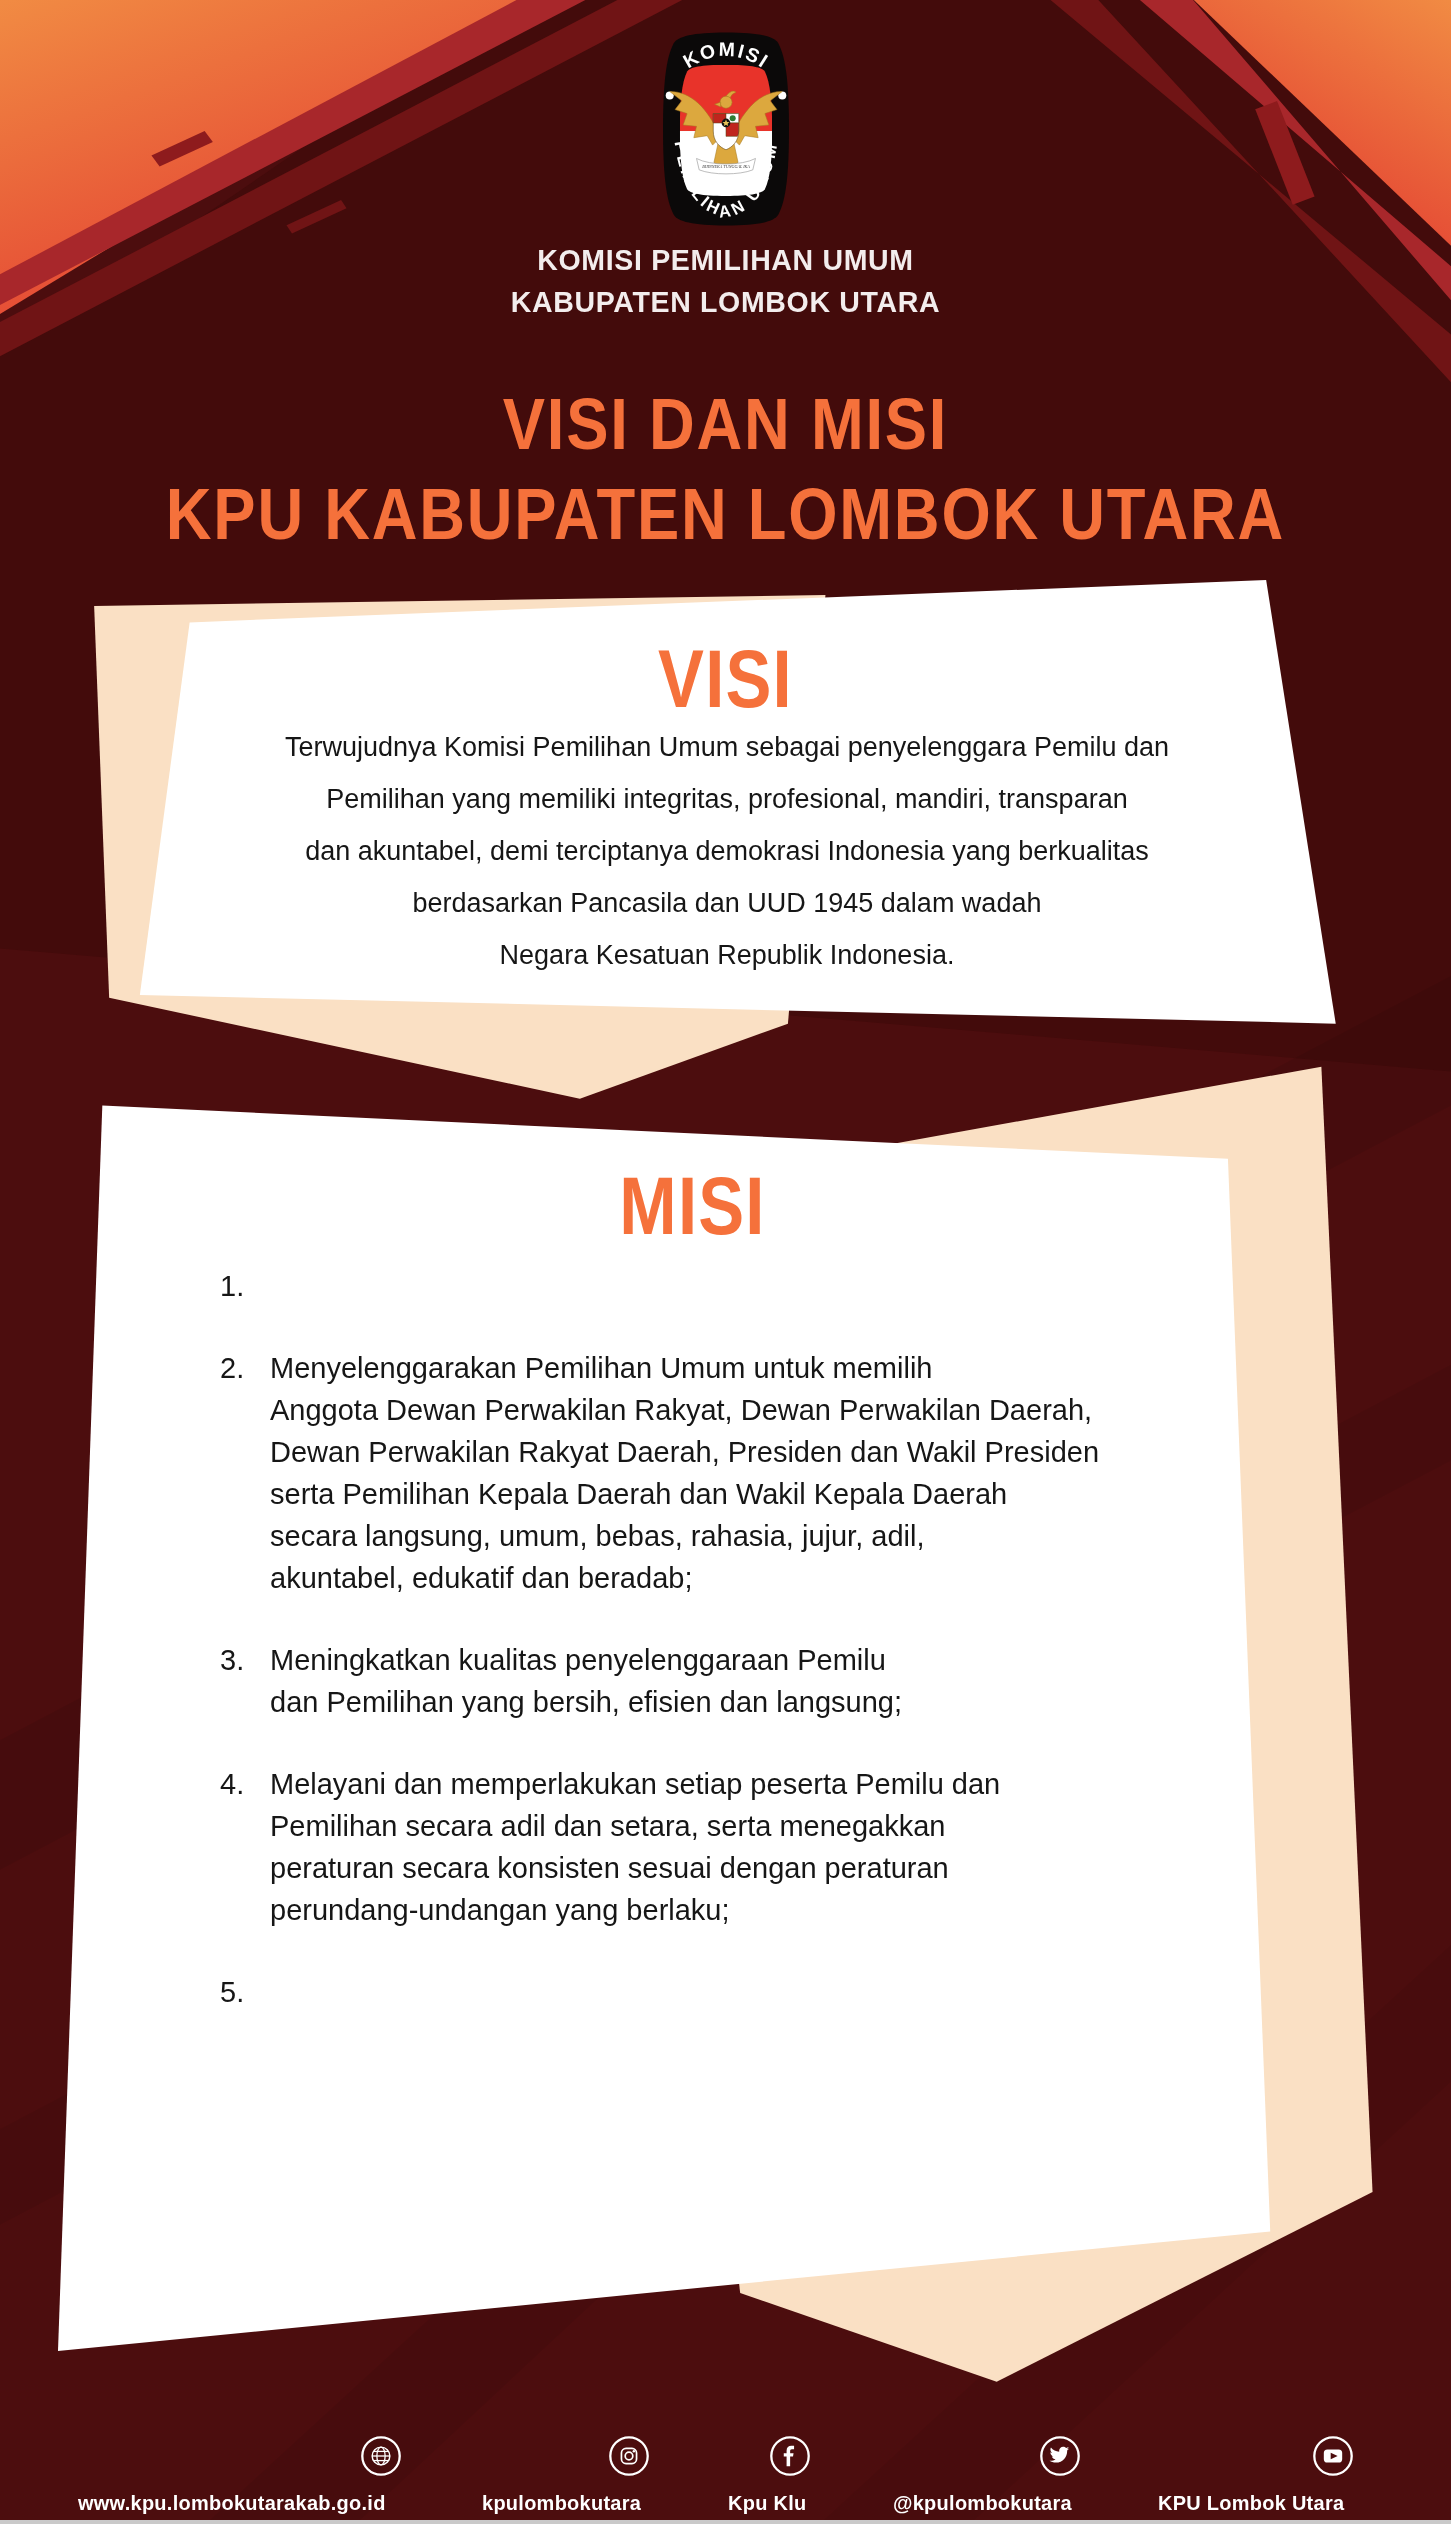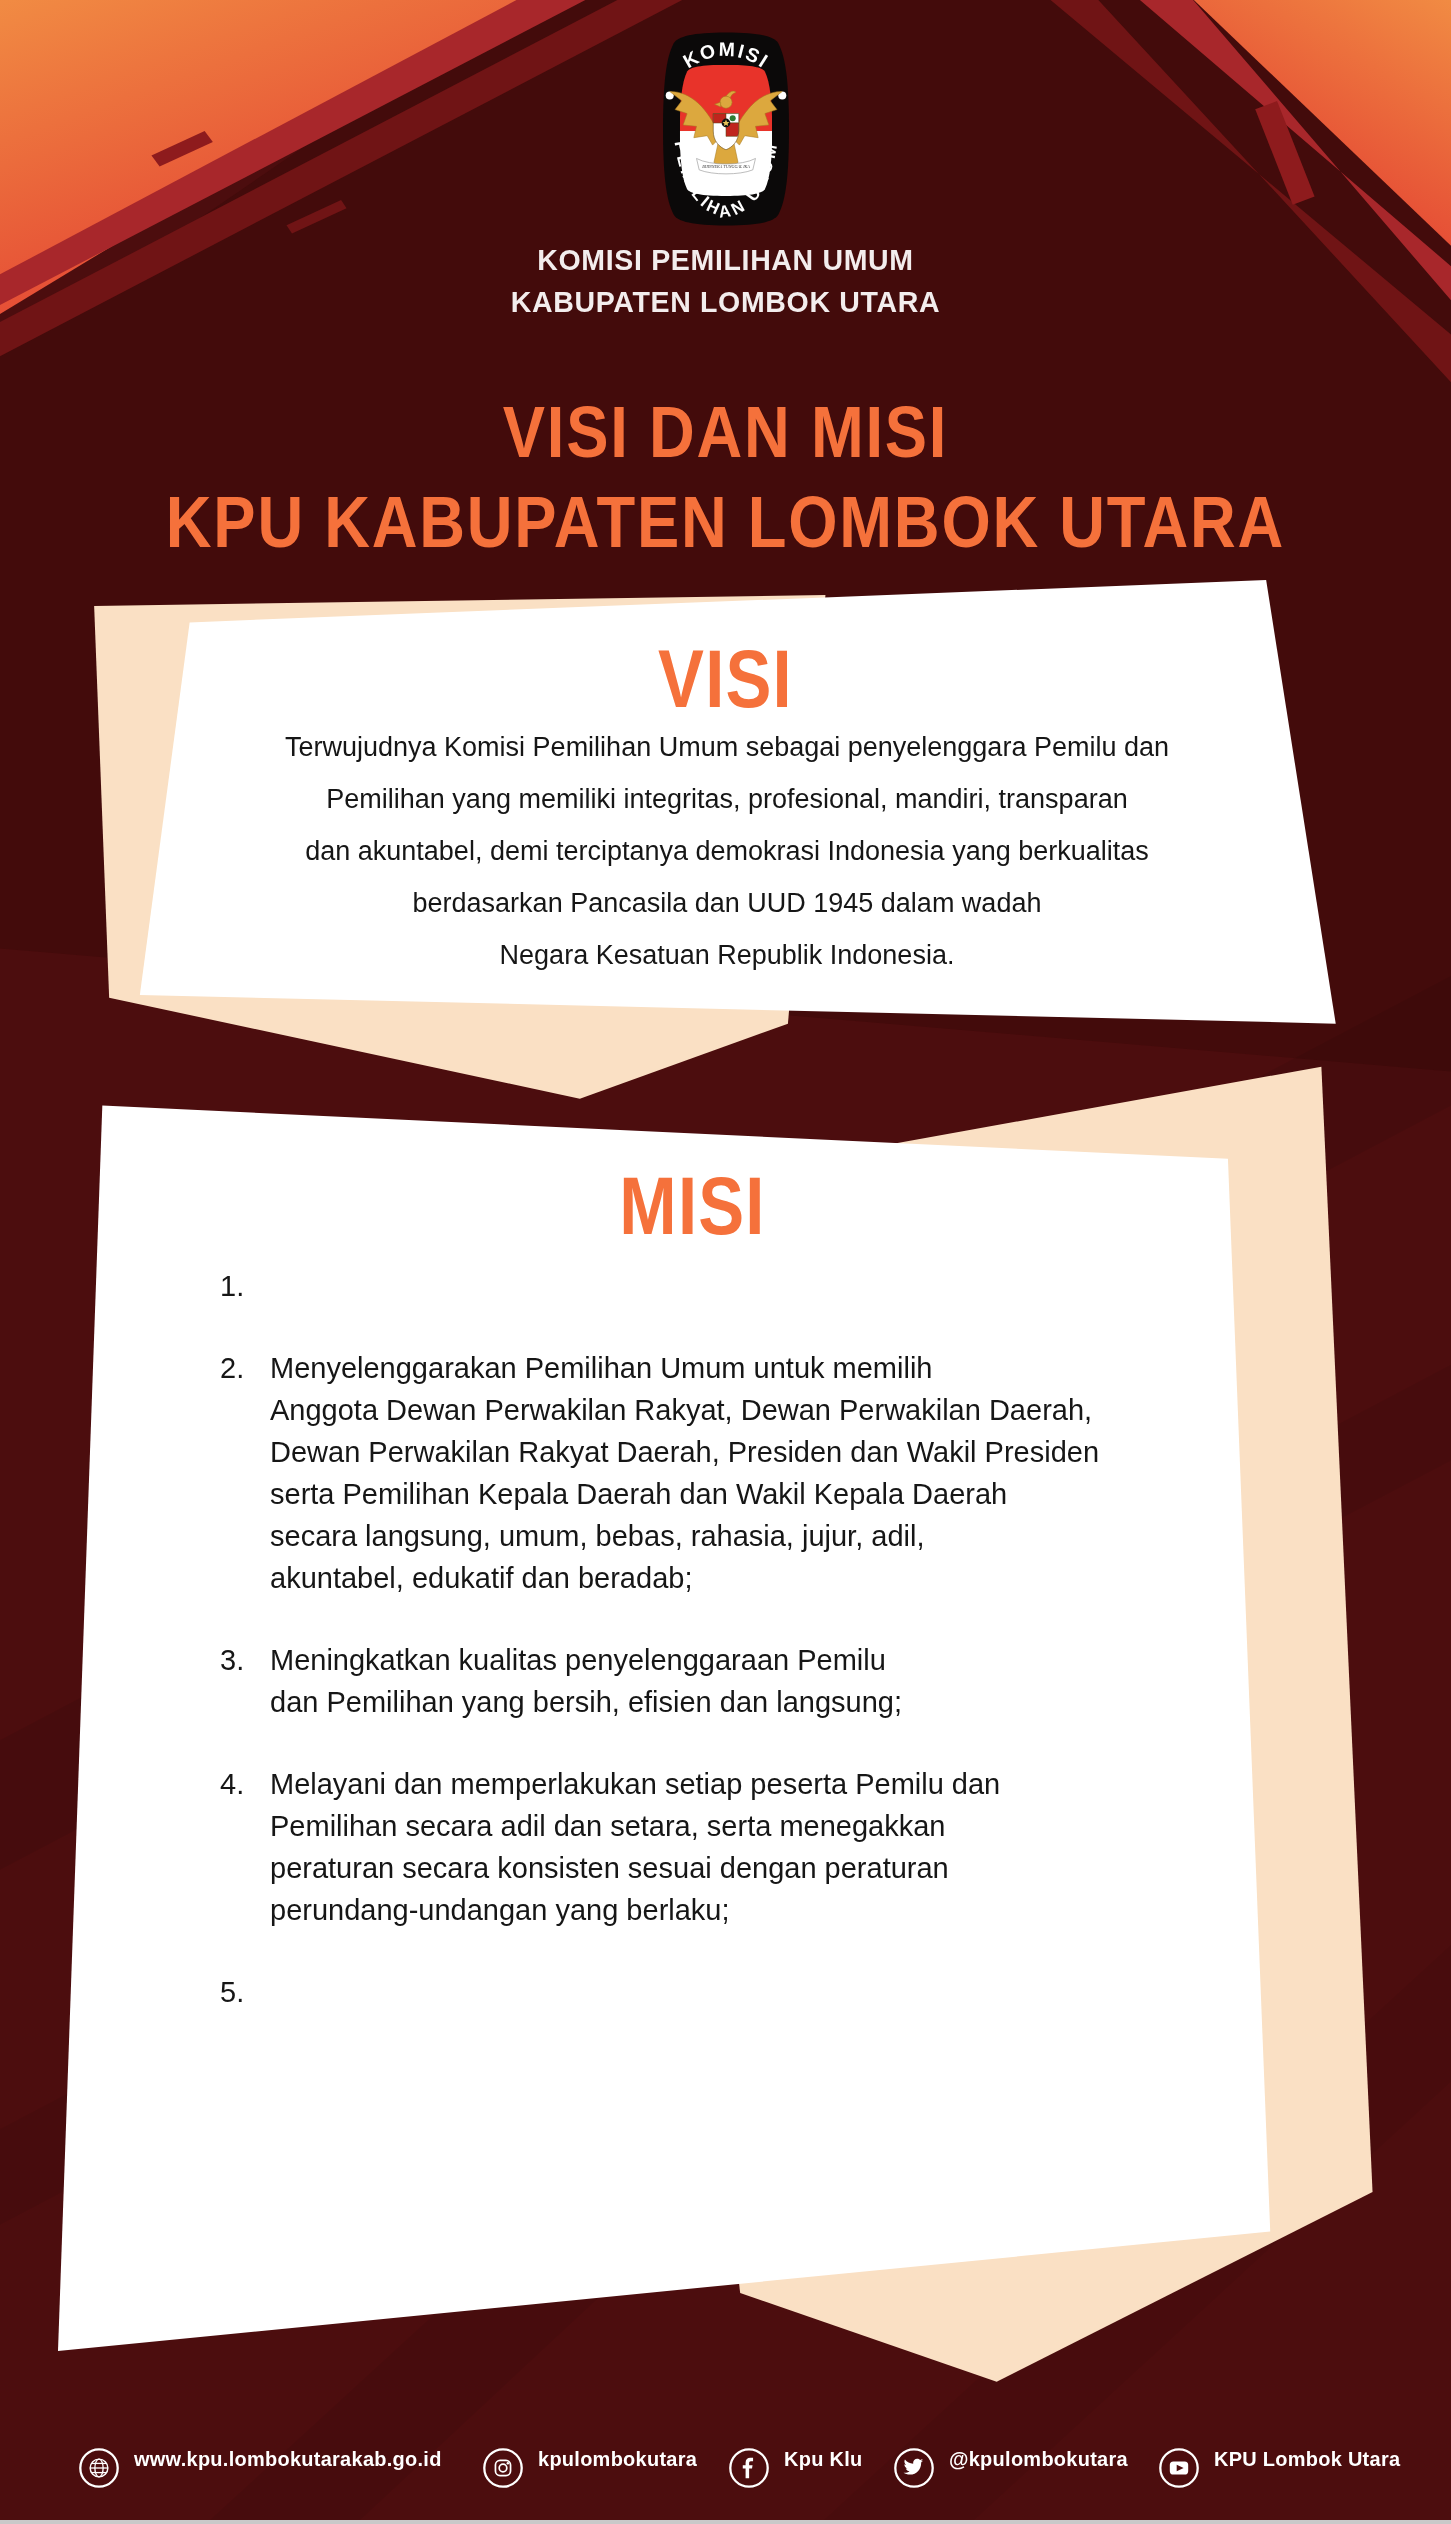--- a/index.html
+++ b/index.html
@@ -7,35 +7,35 @@
     position:relative;width:1451px;height:2525px;overflow:hidden;
     background:#4C0D0E;font-family:"Liberation Sans",sans-serif;
   }
   .bg{position:absolute;left:0;top:0;width:100%;height:100%;}
   .logo{position:absolute;left:659px;top:26px;width:134px;height:206px;}
   .logo svg{width:100%;height:100%;display:block;}
   .org{position:absolute;left:0;top:239px;width:1451px;text-align:center;
        color:#F3EDED;font-weight:bold;font-size:30px;line-height:42px;letter-spacing:0.7px;}
   .org .l{transform:scaleX(.95);}
   .title{position:absolute;left:0;top:379px;width:1451px;text-align:center;
-       color:#F5713B;font-weight:bold;font-size:72px;line-height:90px;letter-spacing:2px;margin-top:8px;}
+       color:#F5713B;font-weight:bold;font-size:72px;line-height:90px;letter-spacing:2px;}
   .title .l{transform:scaleX(.88);}
   .sec-head{position:absolute;text-align:center;color:#F5713B;
        font-size:81px;font-weight:bold;letter-spacing:1.4px;transform:scaleX(.85);}
   .visi-head{left:0;top:633px;width:1451px;}
   .misi-head{left:0;top:1160px;width:1385px;}
   .visi-body{position:absolute;left:147px;top:721px;width:1160px;text-align:center;
        font-size:27px;line-height:52px;color:#161616;white-space:pre-line;}
   .misi-list{position:absolute;left:220px;top:1265px;width:1003px;
        color:#161616;font-size:29px;line-height:42px;}
   .mi{display:flex;margin-bottom:40px;}
   .mi .num{width:50px;flex:none;}
   .mi .txt{white-space:pre-line;}
   .footer{position:absolute;left:0;top:2435px;width:1451px;height:42px;color:#fff;}
-  .fitem{position:absolute;top:12px;display:flex;align-items:flex-start;gap:13.6px;height:42px;}
+  .fitem{position:absolute;top:0;display:flex;align-items:flex-end;gap:13.6px;height:42px;flex-direction:column;}
   .ficon{width:42px;height:42px;flex:none;}
   .ficon svg{width:100%;height:100%;display:block;}
   .flabel{font-size:21px;font-weight:bold;letter-spacing:0.3px;white-space:nowrap;
        transform:scaleX(.95);transform-origin:left center;}
   .bottom-strip{position:absolute;left:0;top:2520px;width:1451px;height:4.8px;background:#C9C9C9;}
 </style>
 </head>
 <body>
 
 <div id="poster">

